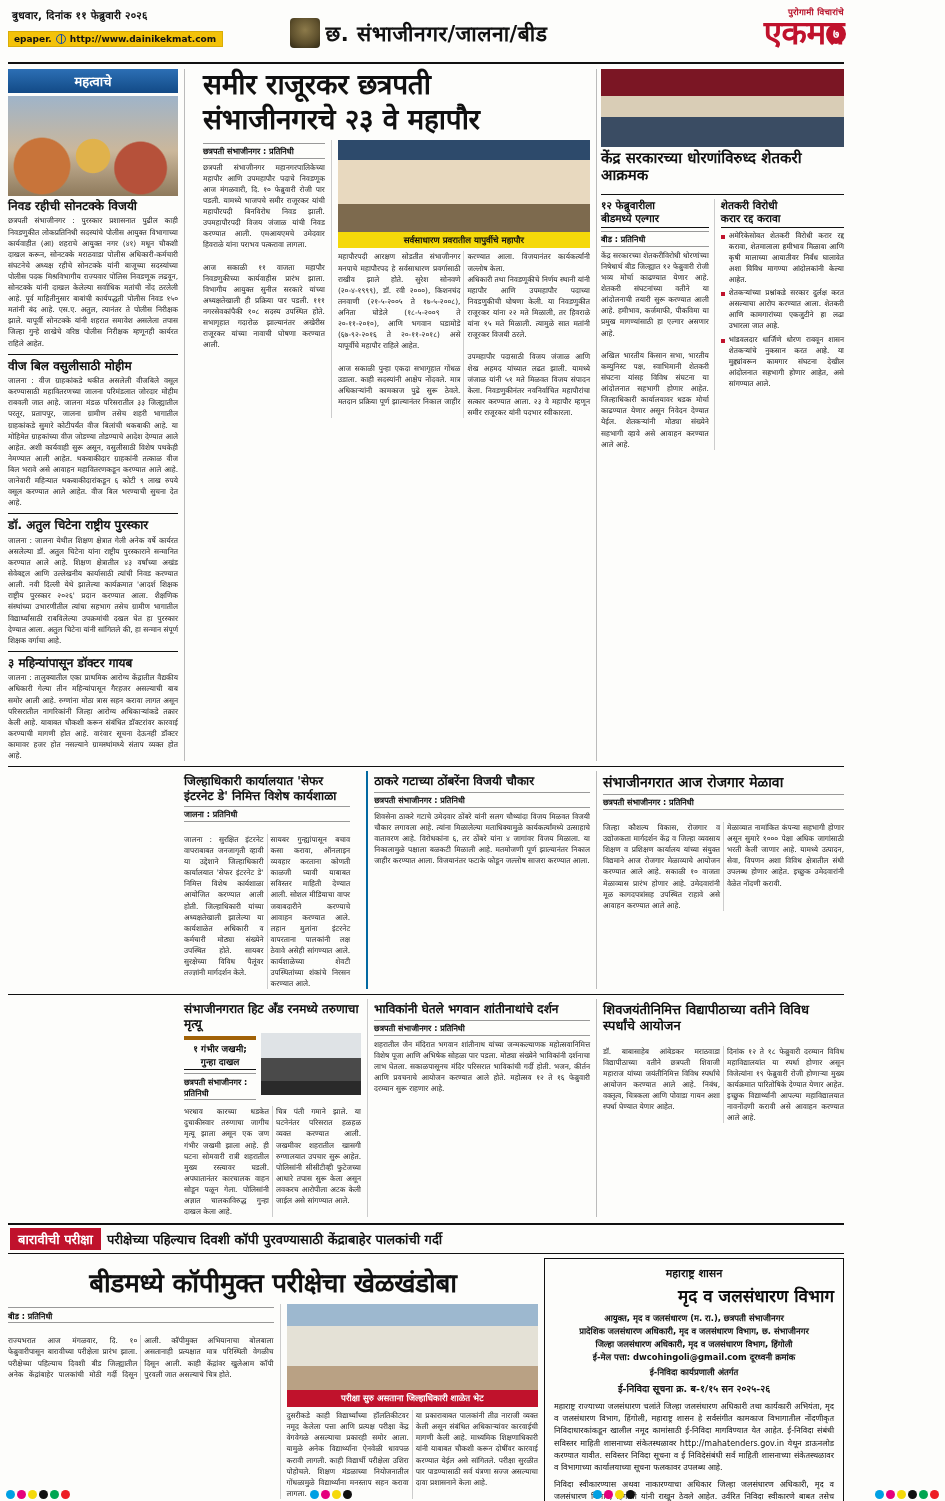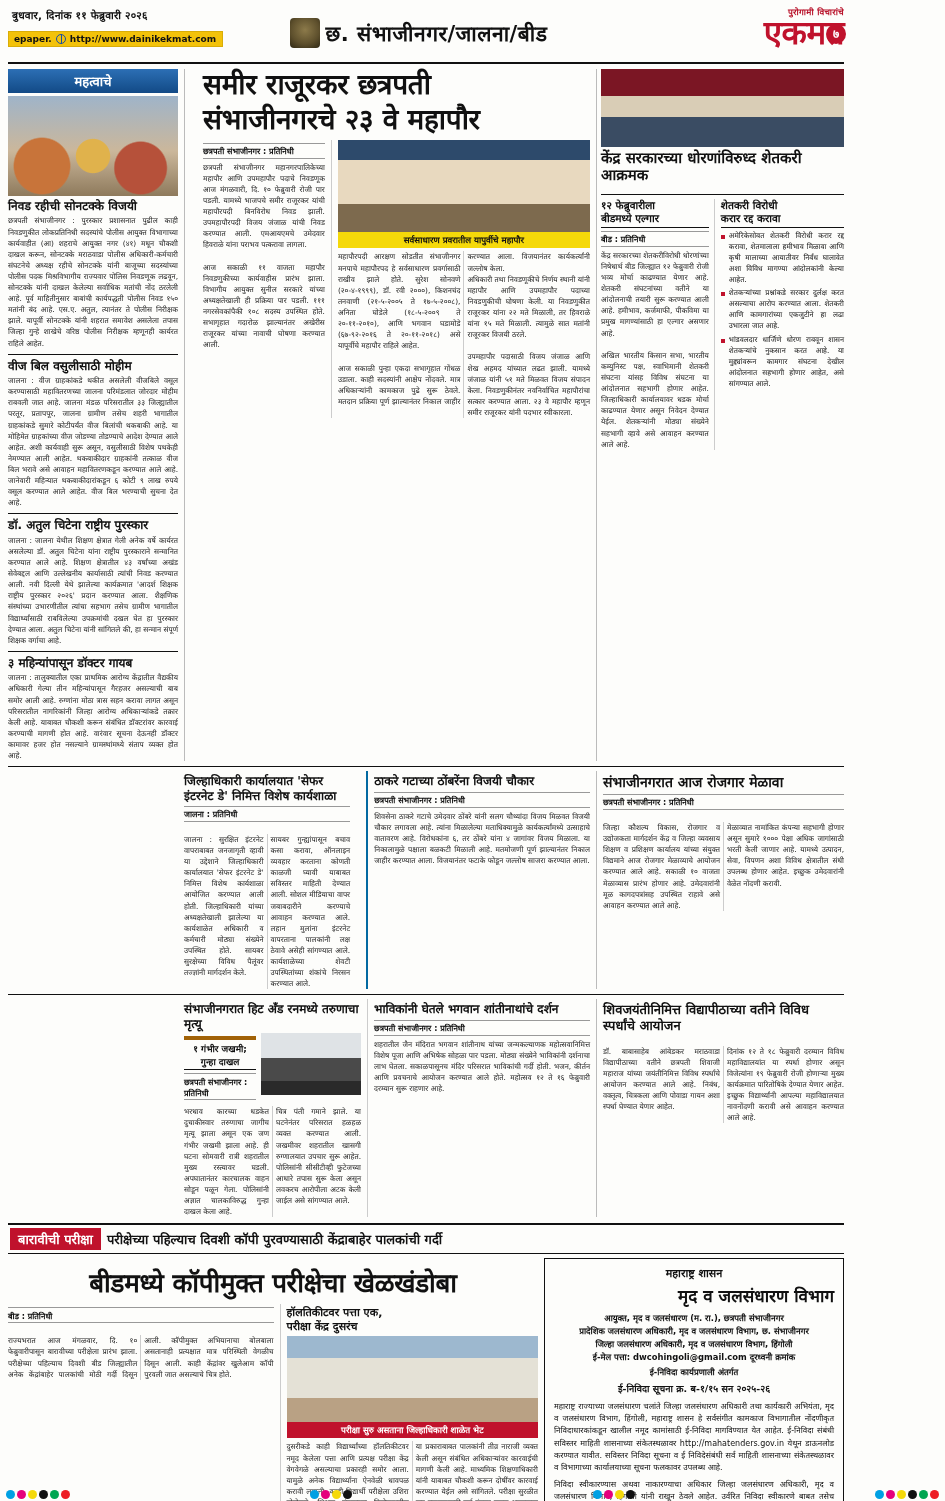--- a/index.html
+++ b/index.html
@@ -517,24 +517,20 @@
     <div style="width:530px;flex:none">
       <div class="exam-title">बीडमध्ये कॉपीमुक्त परीक्षेचा खेळखंडोबा</div>
       <div style="display:flex;gap:6px">
         <div style="width:52%;border-right:1px solid #ccc;padding-right:6px">
           <div class="byline">बीड : प्रतिनिधी</div>
           <div class="twocol">
             <div class="body">राज्यभरात आज मंगळवार, दि. १० फेब्रुवारीपासून बारावीच्या परीक्षेला प्रारंभ झाला. परीक्षेच्या पहिल्याच दिवशी बीड जिल्ह्यातील अनेक केंद्रांबाहेर पालकांची मोठी गर्दी दिसून आली. कॉपीमुक्त अभियानाचा बोलबाला असतानाही प्रत्यक्षात मात्र परिस्थिती वेगळीच दिसून आली. काही केंद्रांवर खुलेआम कॉपी पुरवली जात असल्याचे चित्र होते.</div>
           </div>
         </div>
         <div style="width:48%">
-          <div class="small-head">
-            <span>हॉलतिकीटवर पत्ता एक,</span><br>
-            <span>परीक्षा केंद्र दुसरंच</span>
-          </div>
           <div class="photo college" style="height:86px"></div>
           <div class="cap red">परीक्षा सुरु असताना जिल्हाधिकारी शाळेत भेट</div>
           <div class="twocol" style="margin-top:3px">
             <div class="body">दुसरीकडे काही विद्यार्थ्यांच्या हॉलतिकीटवर नमूद केलेला पत्ता आणि प्रत्यक्ष परीक्षा केंद्र वेगवेगळे असल्याचा प्रकारही समोर आला. यामुळे अनेक विद्यार्थ्यांना ऐनवेळी धावपळ करावी लागली. काही विद्यार्थी परीक्षेला उशिरा पोहोचले. शिक्षण मंडळाच्या नियोजनातील गोंधळामुळे विद्यार्थ्यांना मनस्ताप सहन करावा लागला.</div>
             <div class="body">या प्रकाराबाबत पालकांनी तीव्र नाराजी व्यक्त केली असून संबंधित अधिकाऱ्यांवर कारवाईची मागणी केली आहे. माध्यमिक शिक्षणाधिकारी यांनी याबाबत चौकशी करून दोषींवर कारवाई करण्यात येईल असे सांगितले. परीक्षा सुरळीत पार पाडण्यासाठी सर्व यंत्रणा सज्ज असल्याचा दावा प्रशासनाने केला आहे.</div>
           </div>
         </div>
       </div>
     </div>
 

